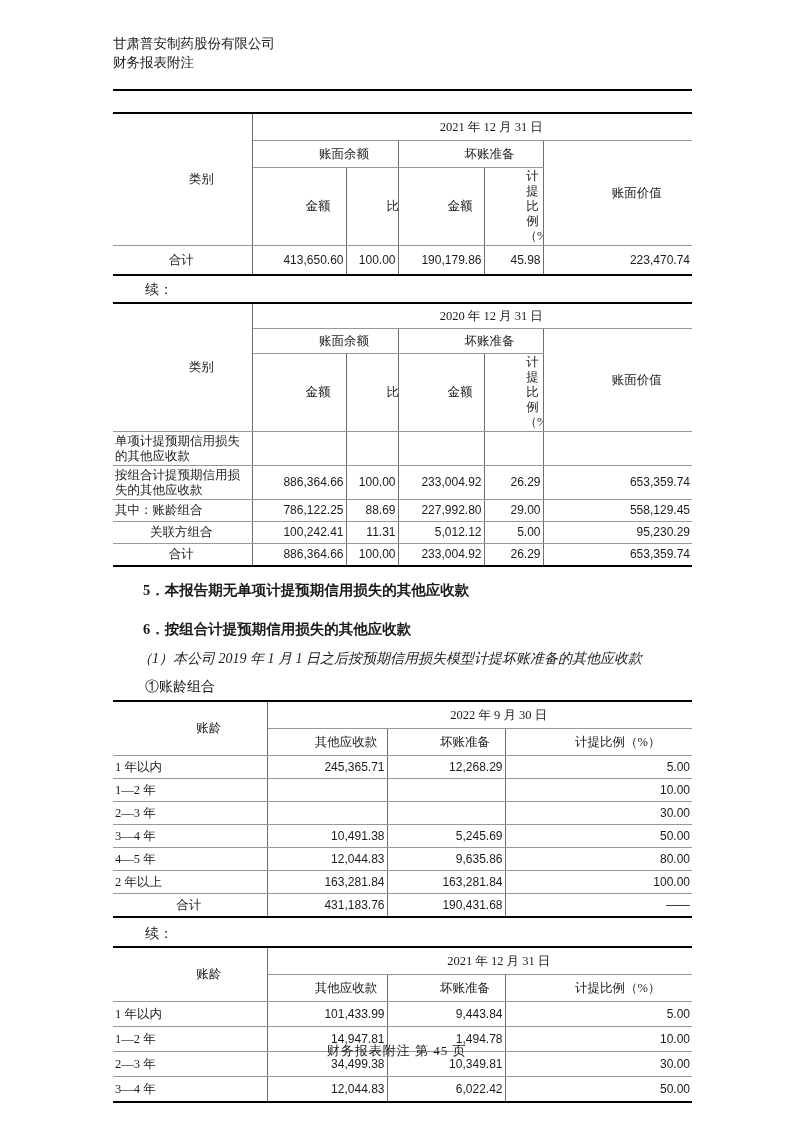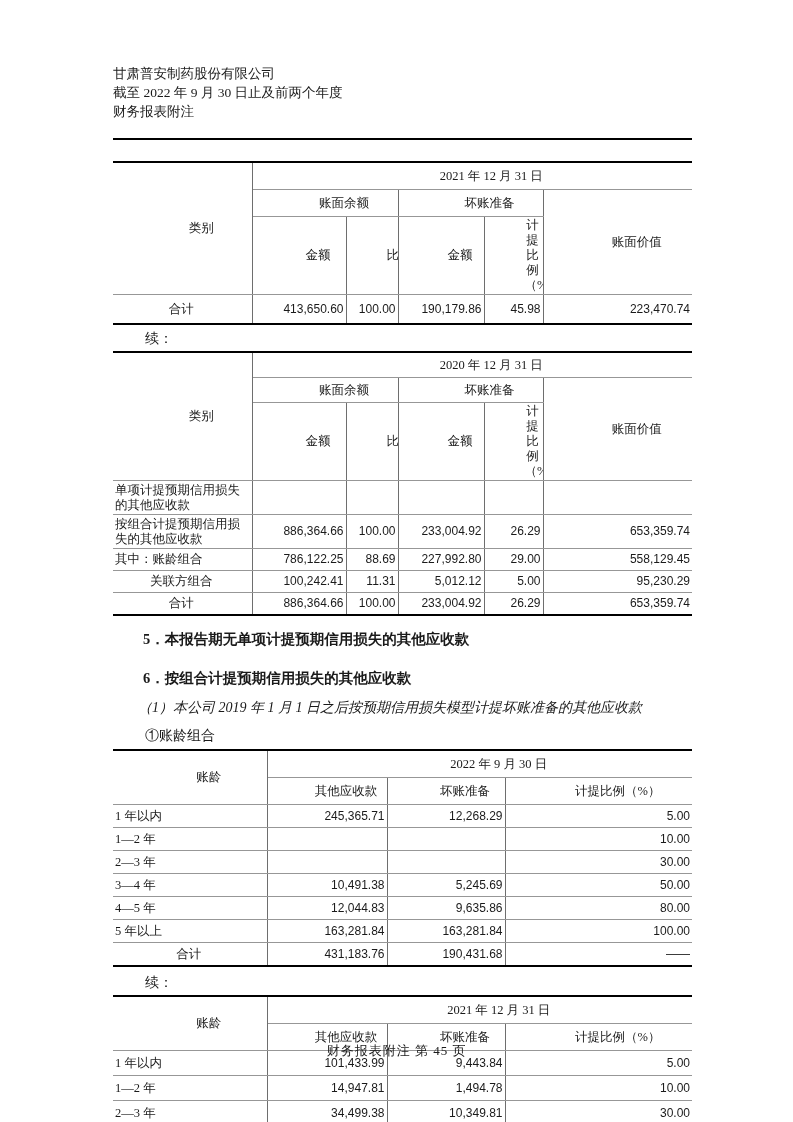--- a/index.html
+++ b/index.html
@@ -9,21 +9,21 @@
     margin:0 auto;
     background:#ffffff;
     outline:1px solid #ddd;
     font-family:"Liberation Serif","DejaVu Serif",serif;
     color:#1a1a1a;
     overflow:hidden;
   }
   .content { margin-left:113px; width:579px; }
 
   
-  .doc-header { padding-top:64px; font-size:13.5px; line-height:19px; }
+  .doc-header { padding-top:34px; font-size:13.5px; line-height:19px; }
   .rule { margin-top:17px; border:none; border-top:2px solid #000; width:579px; }
 
   
   table.fin {
     border-collapse:collapse;
     table-layout:fixed;
     width:579px;
     border-top:2.5px solid #000;
     border-bottom:2.5px solid #000;
     font-size:12.5px;
@@ -81,21 +81,20 @@
   }
 </style>
 </head>
 <body>
 
 <div class="page">
   <div class="content">
 
     <div class="doc-header">
       <div>甘肃普安制药股份有限公司</div>
-      <div>截至 2022 年 9 月 30 日止及前两个年度</div>
       <div>财务报表附注</div>
     </div>
     <hr class="rule">
 
     <table class="fin" id="t1" style="margin-top:21px;">
       <colgroup>
         <col style="width:139px">
           <col style="width:94px">
           <col style="width:52px">
         <col style="width:86px">
@@ -251,21 +250,21 @@
             <td class="num">5,245.69</td>
             <td class="num">50.00</td>
           </tr>
           <tr>
             <td class="label">4—5 年</td>
             <td class="num">12,044.83</td>
             <td class="num">9,635.86</td>
             <td class="num">80.00</td>
           </tr>
           <tr>
-            <td class="label">5 年以上</td>
+            <td class="label">2 年以上</td>
             <td class="num">163,281.84</td>
             <td class="num">163,281.84</td>
             <td class="num">100.00</td>
           </tr>
           <tr>
             <td class="label">合计</td>
             <td class="num">431,183.76</td>
             <td class="num">190,431.68</td>
             <td class="num">——</td>
           </tr>

